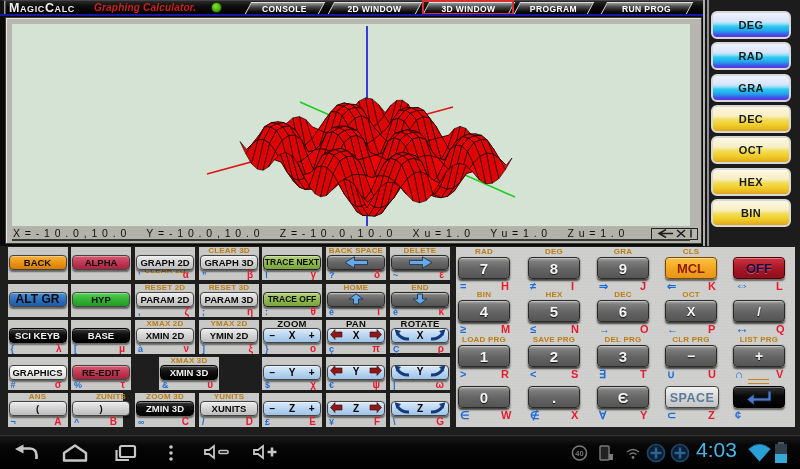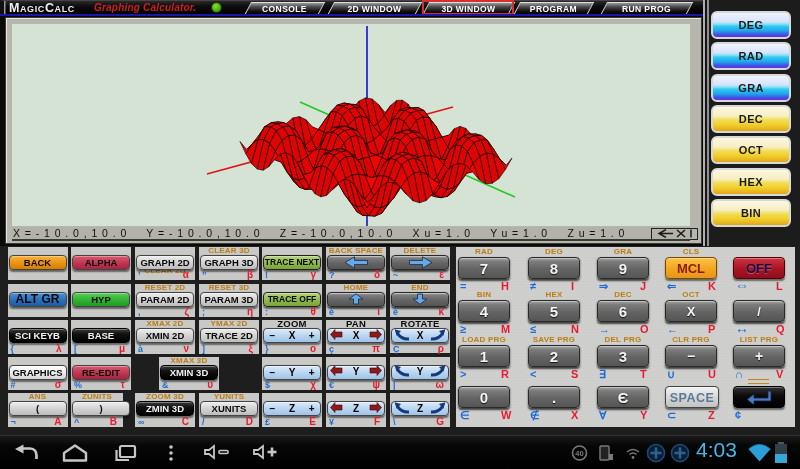--- a/index.html
+++ b/index.html
@@ -672,21 +672,21 @@
         <div class="sub subr" style="top: 23.5px;">μ</div>
       </div>
       <div class="cell metal" style="left: 135px; top: 74px; width: 60px; height: 33.5px;">
         <div class="klbl" style="top: 0px;">XMAX 2D</div>
         <div class="kbtn gr" style="left: 1px; top: 8px; width: 58px; height: 15px; font-size: 9.5px; line-height: 13px;">XMIN 2D</div>
         <div class="sub subl" style="top: 23.5px;">à</div>
         <div class="sub subr" style="top: 23.5px;">ν</div>
       </div>
       <div class="cell metal" style="left: 199px; top: 74px; width: 60px; height: 33.5px;">
         <div class="klbl" style="top: 0px;">YMAX 2D</div>
-        <div class="kbtn gr" style="left: 1px; top: 8px; width: 58px; height: 15px; font-size: 9.5px; line-height: 13px;">TRACE 2D</div>
+        <div class="kbtn gr" style="left: 1px; top: 8px; width: 58px; height: 15px; font-size: 9.5px; line-height: 13px;">YMIN 2D</div>
         <div class="sub subl" style="top: 23.5px;">]</div>
         <div class="sub subr" style="top: 23.5px;">ξ</div>
       </div>
       <div class="cell metal" style="left: 262px; top: 74px; width: 60px; height: 33.5px;">
         <div class="klbl klblk" style="top: 0px;">ZOOM</div>
         <div class="kbtn" style="left: 1px; top: 8px; width: 58px; height: 15px; font-size: 9.5px; line-height: 13px; background: linear-gradient(rgb(220, 235, 250) 0px, rgb(180, 210, 238) 60%, rgb(159, 196, 232) 100%); color: rgb(0, 0, 0);">
           <table style="width:100%;height:100%;border-collapse:collapse;font-size:10px;font-weight:bold">
             <tbody>
               <tr>
                 <td style="width:30%">−</td>
@@ -795,21 +795,21 @@
         </div>
         <div class="sub subl" style="top: 23.5px;">|</div>
         <div class="sub subr" style="top: 23.5px;">ω</div>
       </div>
       <div class="cell metal" style="left: 7.5px; top: 147px; width: 60px; height: 33.5px;">
         <div class="klbl" style="top: 0px;">ANS</div>
         <div class="kbtn gr" style="left: 1px; top: 8px; width: 58px; height: 15px; font-size: 9.5px; line-height: 13px;">(</div>
         <div class="sub subl" style="top: 23.5px;">¬</div>
         <div class="sub subr" style="top: 23.5px;">A</div>
       </div>
-      <div class="cell metal" style="left: 71px; top: 147px; width: 52px; height: 33.5px;">
+      <div class="cell metal" style="left: 71px; top: 147px; width: 52px; height: 33.5px; padding-left: 14px;">
         <div class="klbl" style="top: 0px;">ZUNITS</div>
         <div class="kbtn gr" style="left: 1px; top: 8px; width: 58px; height: 15px; font-size: 9.5px; line-height: 13px;">)</div>
         <div class="sub subl" style="top: 23.5px;">^</div>
         <div class="sub subr" style="top: 23.5px;">B</div>
       </div>
       <div class="cell metal" style="left: 135px; top: 147px; width: 60px; height: 33.5px;">
         <div class="klbl" style="top: 0px;">ZOOM 3D</div>
         <div class="kbtn blk" style="left: 1px; top: 8px; width: 58px; height: 15px; font-size: 9.5px; line-height: 13px;">ZMIN 3D</div>
         <div class="sub subl" style="top: 23.5px;">∞</div>
         <div class="sub subr" style="top: 23.5px;">C</div>

